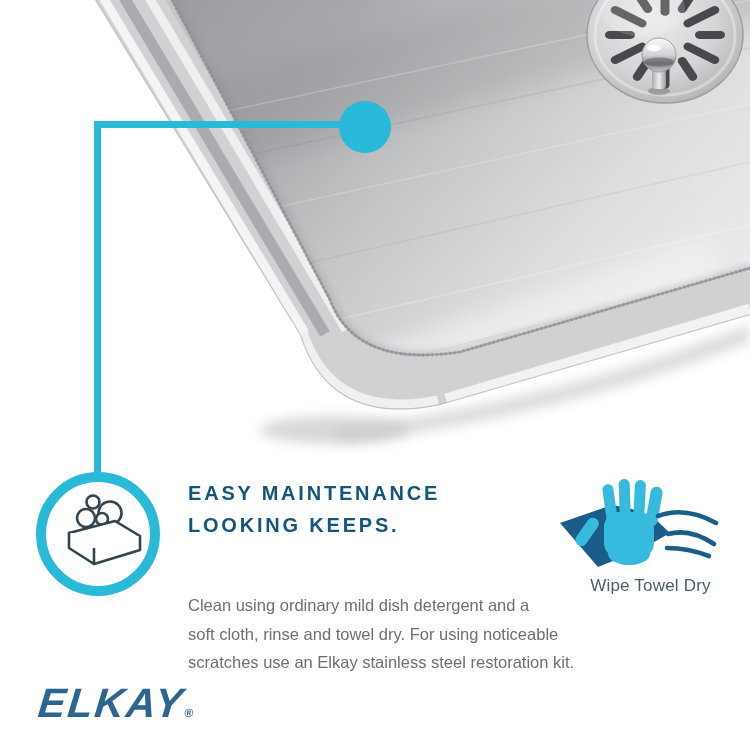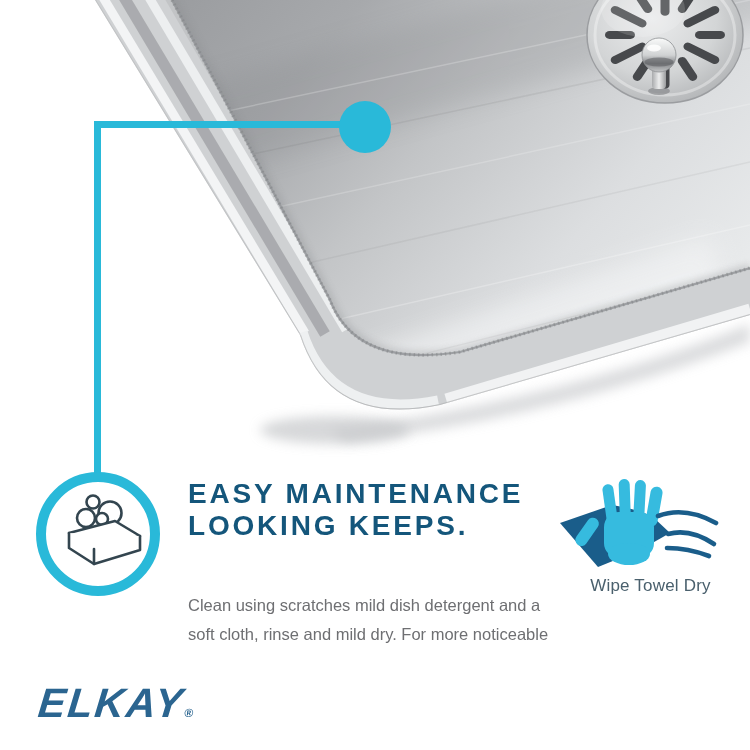--- a/index.html
+++ b/index.html
@@ -14,21 +14,21 @@
   .callout-line-v{position:absolute;left:94px;top:121px;width:7px;height:356px;background:var(--accent-cyan);}
   .callout-dot{position:absolute;left:339px;top:101px;width:52px;height:52px;border-radius:50%;background:var(--accent-cyan);}
   .callout-ring{
     position:absolute;left:36px;top:472px;width:124px;height:124px;border-radius:50%;
     border:10px solid var(--accent-cyan);background:#ffffff;box-sizing:border-box;
   }
   .soap-icon{position:absolute;left:52px;top:488px;width:92px;height:92px;}
   
   .headline{
     position:absolute;left:188px;top:478px;color:var(--headline-navy);
-    font-size:28px;font-weight:700;line-height:31.5px;letter-spacing:2.8px;white-space:nowrap;
+    font-size:20px;font-weight:700;line-height:31.5px;letter-spacing:2.8px;white-space:nowrap;
   }
   .body-copy{
     position:absolute;left:188px;top:591px;color:var(--body-gray);
     font-size:16.5px;font-weight:400;line-height:28.6px;white-space:nowrap;
   }
   
   .towel-icon{position:absolute;left:550px;top:462px;width:180px;height:115px;}
   .towel-label{
     position:absolute;left:548px;top:576px;width:205px;text-align:center;
     color:var(--label-slate);font-size:17px;letter-spacing:.2px;white-space:nowrap;
@@ -172,22 +172,23 @@
       <path d="M42,61 L42,76"></path>
     </g>
   </svg>
 
   <div class="headline">
     <div>EASY MAINTENANCE</div>
     <div>LOOKING KEEPS.</div>
   </div>
 
   <div class="body-copy">
-    <div>Clean using scratches mild dish detergent and a</div>
-    <div>soft cloth, rinse and mild dry. For more noticeable</div>
+    <div>Clean using ordinary mild dish detergent and a</div>
+    <div>soft cloth, rinse and towel dry. For using noticeable</div>
+    <div>scratches use an Elkay stainless steel restoration kit.</div>
   </div>
 
   <svg class="towel-icon" viewBox="0 0 180 115">
 
     <path d="M10,61 L62,43 Q88,47 103,55 L120,71 L90,88 L48,105 Z" fill="var(--towel-navy)"></path>
 
     <g fill="var(--hand-cyan)">
       <rect x="57" y="22" width="11" height="44" rx="5.5" transform="rotate(-8 62 60)"></rect>
       <rect x="70" y="17" width="11" height="47" rx="5.5" transform="rotate(-2 75 60)"></rect>
       <rect x="83" y="18" width="11" height="46" rx="5.5" transform="rotate(3 88 60)"></rect>

